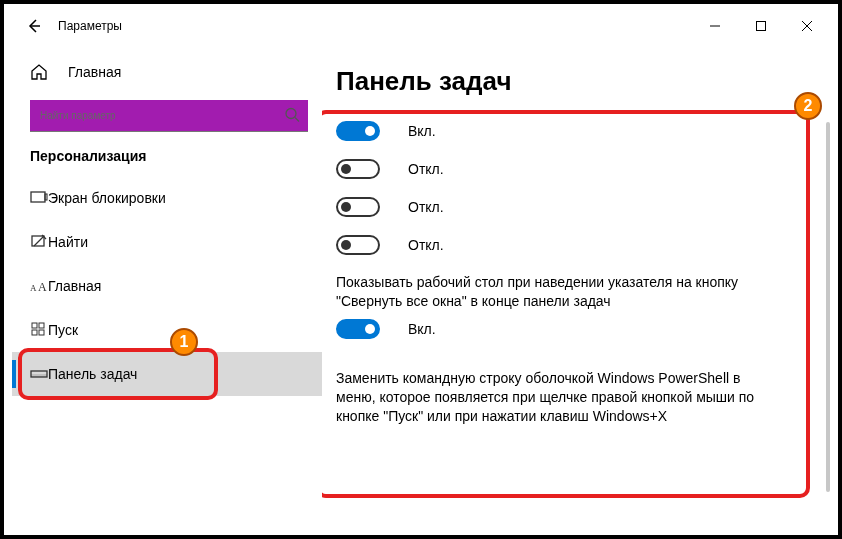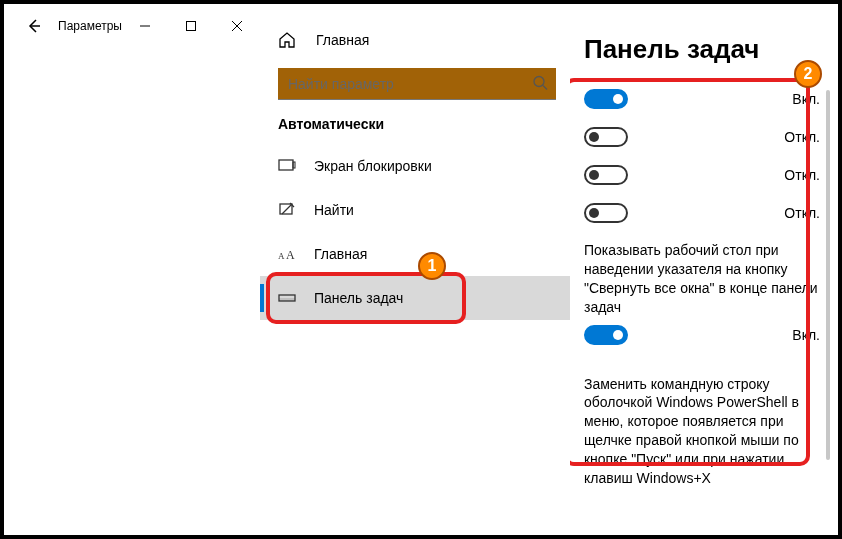--- a/index.html
+++ b/index.html
@@ -14,21 +14,21 @@
   .outer-border {
     position: absolute; inset: 0;
     border: 4px solid #000;
     pointer-events: none;
   }
   .app {
     position: absolute;
     left: 12px; top: 10px; right: 12px; bottom: 10px;
     background: #fff;
     display: flex;
-    flex-direction: row;
+    flex-direction: column;
   }
   .titlebar {
     height: 32px;
     display: flex;
     align-items: center;
     padding-left: 8px;
     font-size: 12px;
   }
   .titlebar .back {
     width: 28px; height: 28px;
@@ -70,39 +70,38 @@
   .home-row .icon { width: 18px; display: flex; }
   .search-wrap {
     margin: 8px 14px 16px 18px;
     position: relative;
   }
   .search-input {
     width: 100%;
     height: 32px;
     border: none;
     border-bottom: 1px solid #777;
-    background: #a16207;
+    background: #a21caf;
     padding: 0 34px 0 10px;
-    font-size: 14px;
+    font-size: 10px;
     outline: none;
   }
   .search-input::placeholder { color: #666; }
   .search-icon {
     position: absolute; right: 8px; top: 50%; transform: translateY(-50%);
     color: #555;
   }
   .section-label {
     padding: 0 18px 12px 18px;
     font-weight: 600;
   }
   .nav-item {
     display: flex; align-items: center;
     height: 44px;
     padding-left: 18px;
-    gap: 18px;
     cursor: pointer;
   }
   .nav-item .icon { width: 18px; display: flex; color: #333; }
   .nav-item.active {
     background: #d9d9d9;
     position: relative;
   }
   .nav-item.active::before {
     content: "";
     position: absolute; left: 0; top: 8px; bottom: 8px;
@@ -152,21 +151,21 @@
   .setting {
     margin-bottom: 18px;
     padding-left: 4px;
     max-width: 420px;
   }
   .setting .label {
     margin-bottom: 8px;
     line-height: 1.35;
   }
   .toggle-row {
-    display: flex; align-items: center; gap: 20px; justify-content: space-between;
+    display: flex; align-items: center; gap: 28px;
   }
   .toggle {
     width: 44px; height: 20px;
     border-radius: 10px;
     position: relative;
     cursor: pointer;
   }
   .toggle.off {
     border: 2px solid #333;
     background: #fff;
@@ -252,21 +251,21 @@
       <div class="search-wrap">
         <input class="search-input" type="text" placeholder="Найти параметр" style="">
         <span class="search-icon">
           <svg width="16" height="16" viewBox="0 0 16 16">
               <circle cx="7" cy="7" r="5" stroke="#555" stroke-width="1.3" fill="none"></circle>
               <path d="M11 11 L15 15" stroke="#555" stroke-width="1.3"></path>
             </svg>
         </span>
       </div>
 
-      <div class="section-label">Автоматически</div>
+      <div class="section-label">Персонализация</div>
 
       <div class="nav-item">
         <span class="icon">
           <svg width="18" height="18" viewBox="0 0 18 18">
               <rect x="1" y="3" width="14" height="10" stroke="#333" fill="none" stroke-width="1.3"></rect>
               <rect x="15" y="5" width="2" height="6" stroke="#333" fill="none" stroke-width="1.1"></rect>
             </svg>
         </span>
         <span>Экран блокировки</span>
       </div>
@@ -285,20 +284,31 @@
       <div class="nav-item">
         <span class="icon">
           <svg width="18" height="14" viewBox="0 0 18 14">
               <text x="0" y="12" font-size="9" fill="#333" font-family="Segoe UI">A</text>
               <text x="8" y="12" font-size="12" fill="#333" font-family="Segoe UI">A</text>
             </svg>
         </span>
         <span>Главная</span>
       </div>
 
+      <div class="nav-item">
+        <span class="icon">
+          <svg width="18" height="18" viewBox="0 0 18 18">
+              <rect x="2" y="2" width="5" height="5" fill="none" stroke="#333"></rect>
+              <rect x="9" y="2" width="5" height="5" fill="none" stroke="#333"></rect>
+              <rect x="2" y="9" width="5" height="5" fill="none" stroke="#333"></rect>
+              <rect x="9" y="9" width="5" height="5" fill="none" stroke="#333"></rect>
+            </svg>
+        </span>
+        <span>Пуск</span>
+      </div>
 
       <div style="position:relative;">
         <div class="nav-item active">
           <span class="icon">
             <svg width="18" height="18" viewBox="0 0 18 18">
                 <rect x="1" y="6" width="16" height="6" stroke="#333" fill="none" stroke-width="1.3"></rect>
                 <rect x="1" y="9" width="16" height="3" fill="#333" opacity="0.15"></rect>
               </svg>
           </span>
           <span>Панель задач</span>

